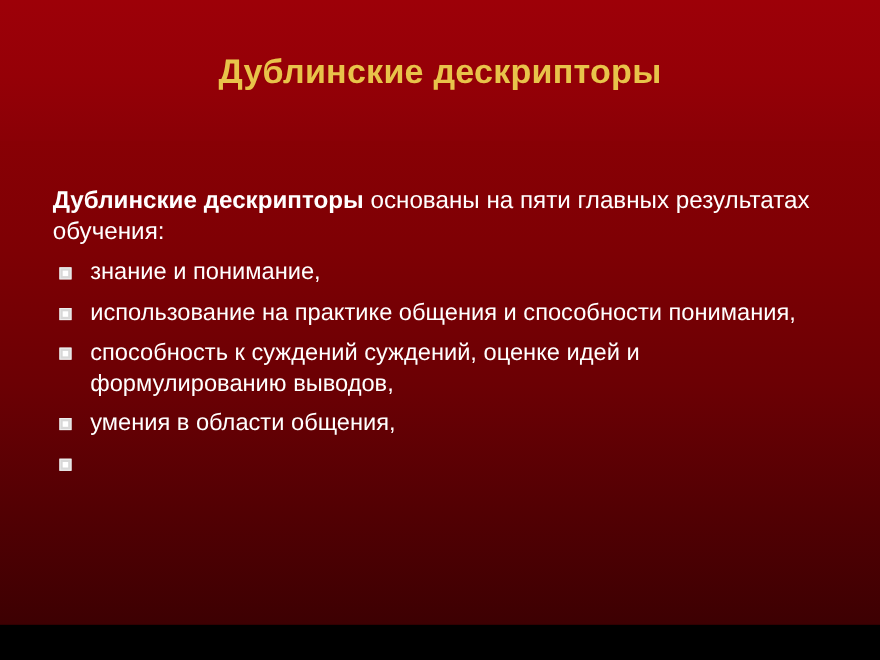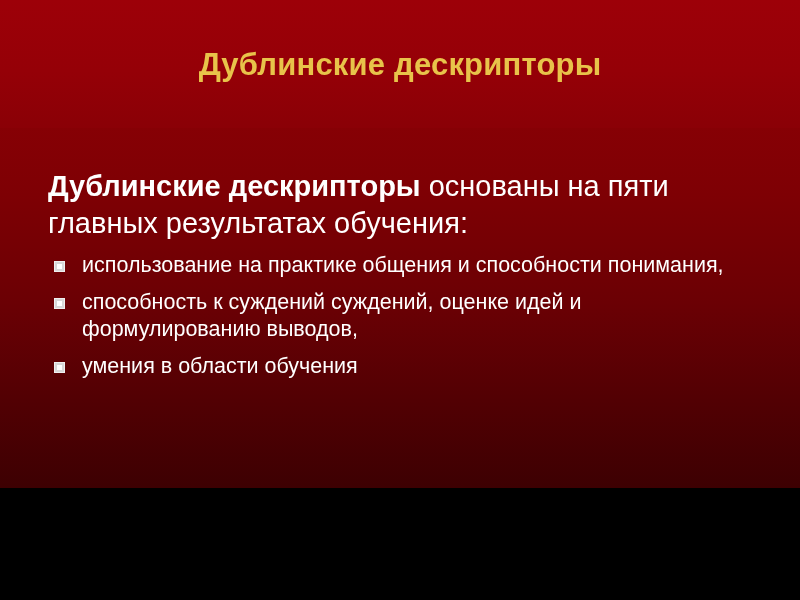--- a/index.html
+++ b/index.html
@@ -9,21 +9,21 @@
   body {
     width: 800px;
     height: 600px;
     overflow: hidden;
     font-family: "Liberation Sans", sans-serif;
     background: #000;
   }
   .slide {
     position: relative;
     width: 800px;
-    height: 488px;
+    height: 568px;
     box-sizing: border-box;
     background: #8d0008;
     background: linear-gradient(to bottom, #8e0006 0%, #8b0005 18%, #7e0004 40%, #6b0004 62%, #520003 82%, #3d0002 100%);
     overflow: hidden;
   }
   .slide-top-band {
     position: absolute;
     left: 0;
     top: 0;
     width: 800px;
@@ -43,21 +43,21 @@
     line-height: 1.1;
   }
   .body-area {
     position: absolute;
     left: 40px;
     top: 168px;
     width: 720px;
   }
   .lead {
     color: #ffffff;
-    font-size: 29px;
+    font-size: 22px;
     line-height: 1.28;
     margin: 0 0 10px 0;
     padding-left: 8px;
     text-indent: 0;
   }
   .lead .strong {
     font-weight: bold;
   }
   ul.bullets {
     list-style: none;
@@ -103,29 +103,33 @@
 
   <div class="body-area">
 
     <p class="lead">
       <span class="strong txt">Дублинские дескрипторы</span><span class="txt"> основаны на пяти главных результатах обучения:</span>
     </p>
 
     <ul class="bullets">
       <li>
         <span class="marker"></span>
+        <span>знание и понимание,</span>
+      </li>
+      <li>
+        <span class="marker"></span>
         <span>использование на практике общения и способности понимания,</span>
       </li>
       <li>
         <span class="marker"></span>
         <span>способность к суждений суждений, оценке идей и формулированию выводов,</span>
       </li>
       <li>
         <span class="marker"></span>
+        <span>умения в области общения,</span>
       </li>
       <li>
         <span class="marker"></span>
-        <span>умения в области обучения</span>
       </li>
     </ul>
 
   </div>
 </div>
 
 </body></html>

